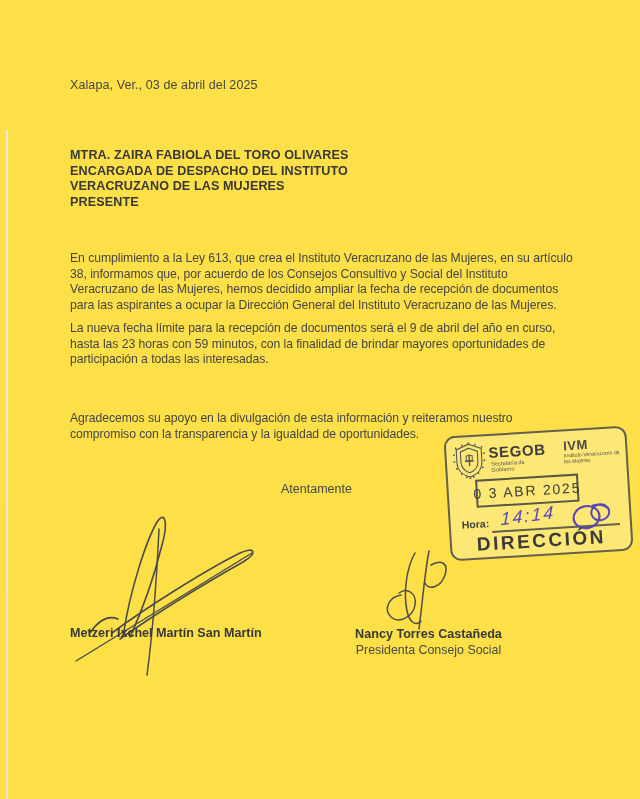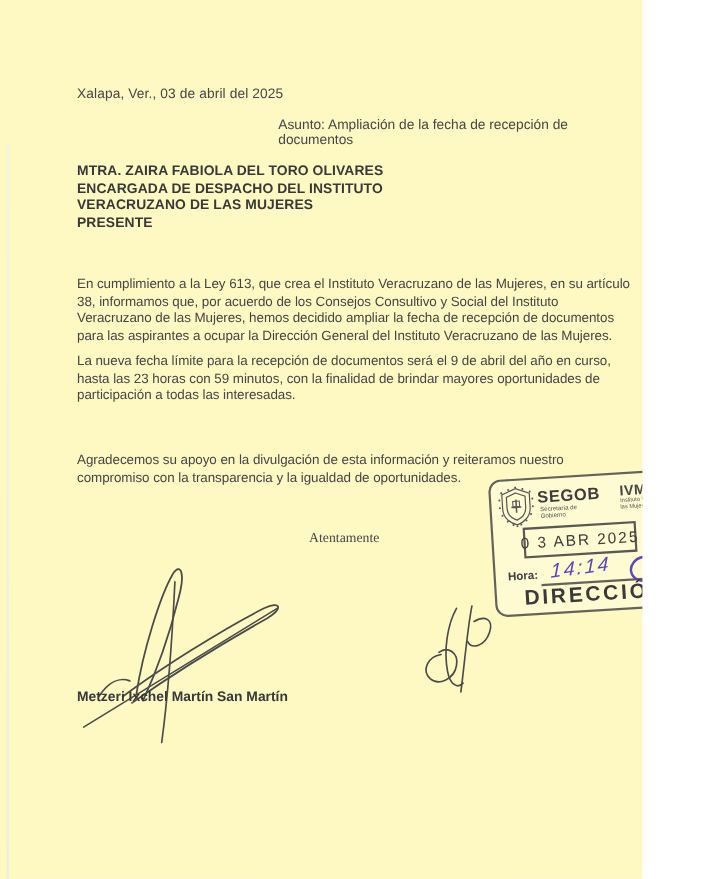--- a/index.html
+++ b/index.html
@@ -1,20 +1,20 @@
 <!DOCTYPE html>
 <html><head>
 <meta charset="utf-8">
 <style>
   * { margin:0; padding:0; box-sizing:border-box; }
   html,body { background:#ffffff; }
   .page {
     position:relative;
-    width:584px; height:799px;
-    background:#fef9c3;
+    width:640px; height:799px;
+    background:#fde047;
     overflow:hidden;
     font-family:"Liberation Sans", sans-serif;
     color:#414141;
   }
   .scan-edge {
     position:absolute; left:6px; top:130px; bottom:0;
     width:2px; background:linear-gradient(#f1f1f0,#e9e9e8);
     opacity:.8;
   }
   .dateline {
@@ -34,21 +34,21 @@
     position:absolute; left:70px; width:508px;
     font-size:12.2px; line-height:15.6px; color:#454545;
     letter-spacing:-.05px;
   }
   .p1 { top:251px; }
   .p2 { top:321px; }
   .p3 { top:376px; }
   .p4 { top:411px; }
   .closing {
     position:absolute; left:281px; top:482px;
-    font-size:12.5px; color:#464646;font-family:Liberation Serif, serif;
+    font-size:12.5px; color:#464646;
   }
 
   
   .stamp {
     position:absolute; left:447px; top:431px;
     width:183px; height:125px;
     border:2.5px solid rgba(72,72,72,.85);
     border-radius:11px;
     transform:rotate(-3.5deg);
     background:rgba(255,255,255,.25);
@@ -120,21 +120,20 @@
 </style>
 </head>
 <body>
 
 <div class="page">
 
   <div class="scan-edge"></div>
 
   <div class="dateline">Xalapa, Ver., 03 de abril del 2025</div>
 
-  <div class="subject">Asunto: Ampliación de la fecha de recepción de documentos</div>
 
   <div class="recipient">
     <div>MTRA. ZAIRA FABIOLA DEL TORO OLIVARES</div>
     <div>ENCARGADA DE DESPACHO DEL INSTITUTO</div>
     <div>VERACRUZANO DE LAS MUJERES</div>
     <div>PRESENTE</div>
   </div>
 
   <div class="para p1">En cumplimiento a la Ley 613, que crea el Instituto Veracruzano de las Mujeres, en su artículo 38, informamos que, por acuerdo de los Consejos Consultivo y Social del Instituto Veracruzano de las Mujeres, hemos decidido ampliar la fecha de recepción de documentos para las aspirantes a ocupar la Dirección General del Instituto Veracruzano de las Mujeres.</div>
   <div class="para p2">La nueva fecha límite para la recepción de documentos será el 9 de abril del año en curso, hasta las 23 horas con 59 minutos, con la finalidad de brindar mayores oportunidades de participación a todas las interesadas.</div>
@@ -199,14 +198,18 @@
     <g fill="none" stroke="#4b4b4b" stroke-width="1.5" stroke-linecap="round">
       <path d="M44 6 C 36 20, 32 44, 36 64 C 38 74, 44 80, 50 74"></path>
       <path d="M58 4 C 54 24, 52 50, 48 82"></path>
       <path d="M30 48 C 18 50, 12 62, 20 70 C 28 77, 42 70, 44 58 C 46 46, 36 40, 28 46"></path>
       <path d="M60 18 C 70 12, 78 16, 74 28 C 70 40, 58 44, 54 36"></path>
     </g>
   </svg>
 
   <div class="signer-left-name">Metzeri Ixchel Martín San Martín</div>
 
+  <div class="signer-right">
+    <div class="name">Nancy Torres Castañeda</div>
+    <div class="title">Presidenta Consejo Social</div>
+  </div>
 
 </div>
 
 </body></html>

